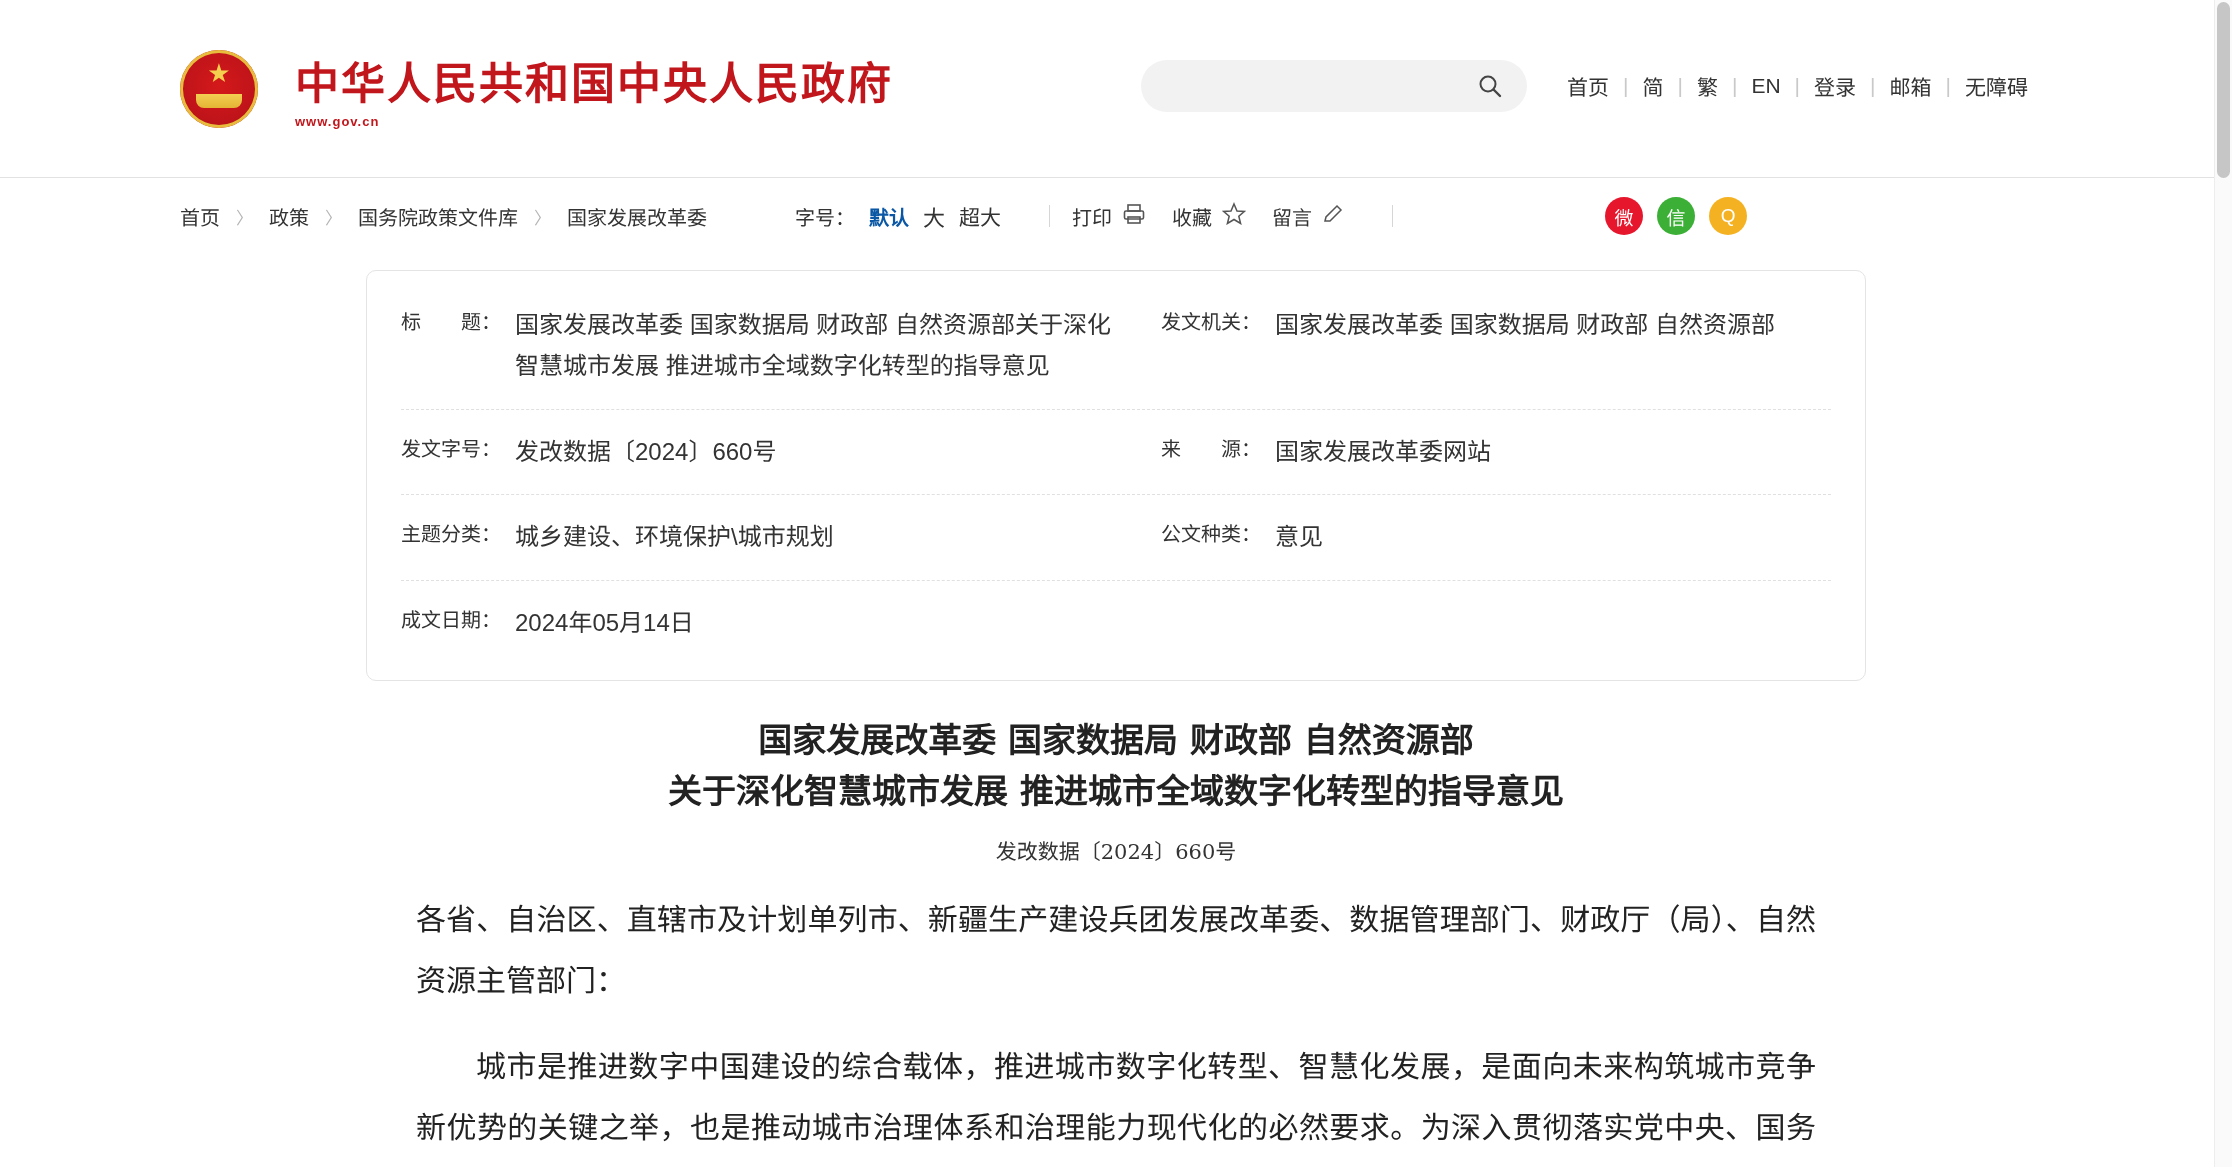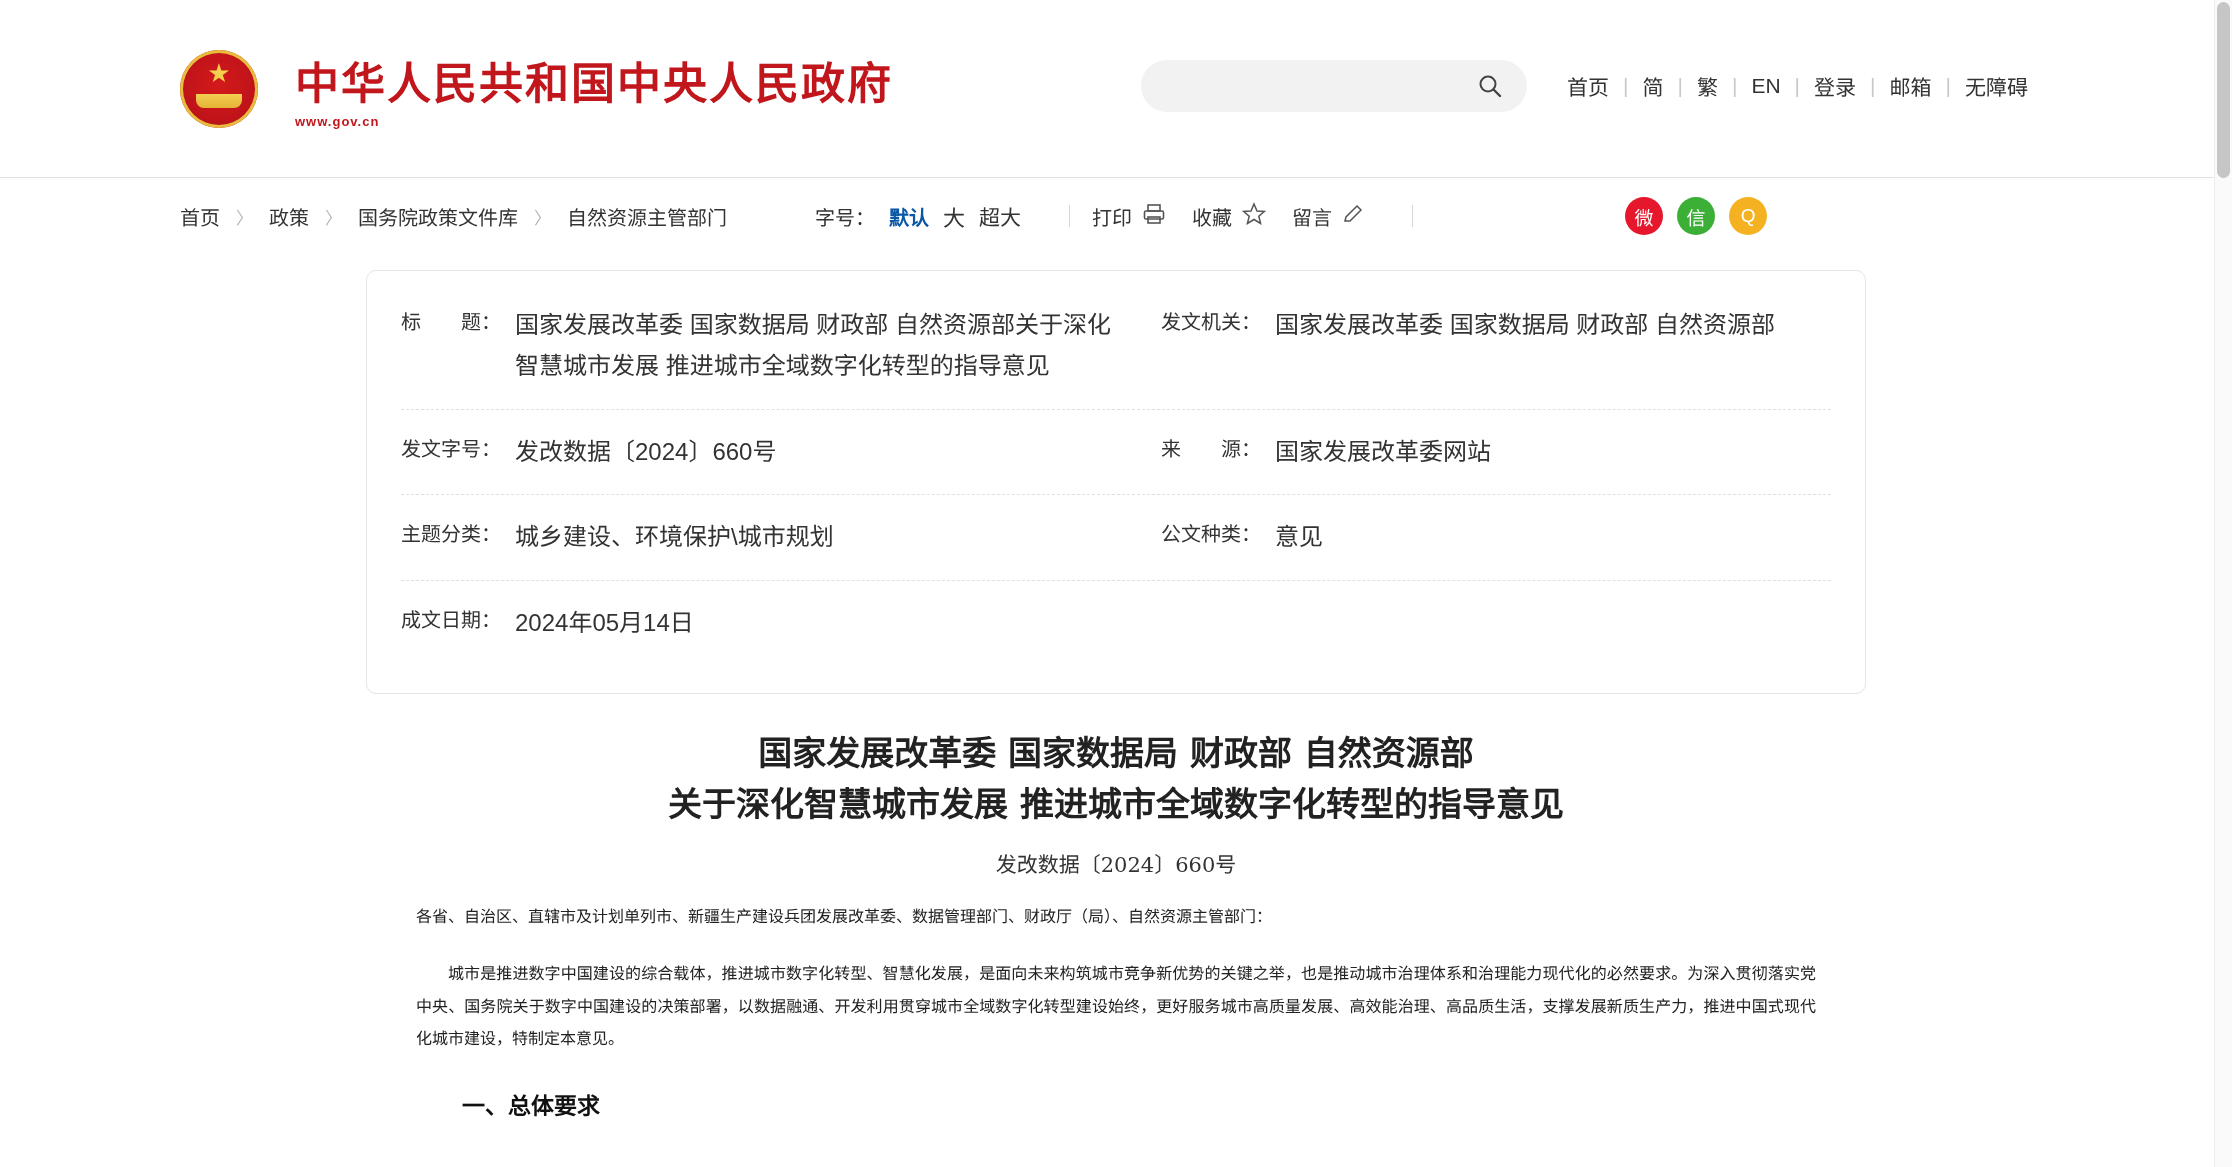--- a/index.html
+++ b/index.html
@@ -149,21 +149,21 @@
   .rb-weibo { background: #e6162d; }
   .rb-wechat { background: #3caf36; }
   .rb-qq { background: #f4b223; }
 
   
   .meta {
     margin: 16px auto 0;
     width: 1500px;
     border: 1px solid #e4e4e4;
     border-radius: 10px;
-    padding: 12px 34px 27px;
+    padding: 12px 34px 14px;
     background: #fff;
   }
   .meta-row {
     display: flex;
     align-items: flex-start;
     border-bottom: 1px dashed #e0e0e0;
     padding: 22px 0;
   }
   .meta-row:last-child { border-bottom: none; }
   .m-cell { display: flex; align-items: flex-start; }
@@ -194,25 +194,25 @@
     font-family: "DejaVu Serif", "Liberation Serif", serif;
   }
   .doc-number {
     text-align: center;
     font-size: 21px;
     color: #333;
     margin-top: 18px;
     font-family: "DejaVu Serif", "Liberation Serif", serif;
   }
   .p {
-    font-size: 16px;
+    font-size: 30px;
     line-height: 2.05;
     color: #222;
     margin-top: 24px;
-    font-family: Liberation Mono, monospace;
+    font-family: Liberation Sans, sans-serif;
     text-align: justify;
   }
   .p.indent { text-indent: 2em; }
   .h2 {
     font-size: 23px;
     font-weight: bold;
     margin-top: 30px;
     text-indent: 2em;
     color: #111;
     font-family: "DejaVu Serif", "Liberation Serif", serif;
@@ -274,21 +274,21 @@
 </div>
 
 <div class="crumbbar">
   <div class="crumbs">
     <a href="#">首页</a>
     <span class="crumb-sep">〉</span>
     <a href="#">政策</a>
     <span class="crumb-sep">〉</span>
     <a href="#">国务院政策文件库</a>
     <span class="crumb-sep">〉</span>
-    <a href="#">自然资源主管部门</a>
+    <a href="#">国家发展改革委</a>
   </div>
 
   <div class="tools">
     <div class="tool-group">
       <span class="lbl">字号：</span>
       <span class="fs-opt active">默认</span>
       <span class="fs-opt fs-big">大</span>
       <span class="fs-opt fs-huge">超大</span>
     </div>
     <span class="vline"></span>

